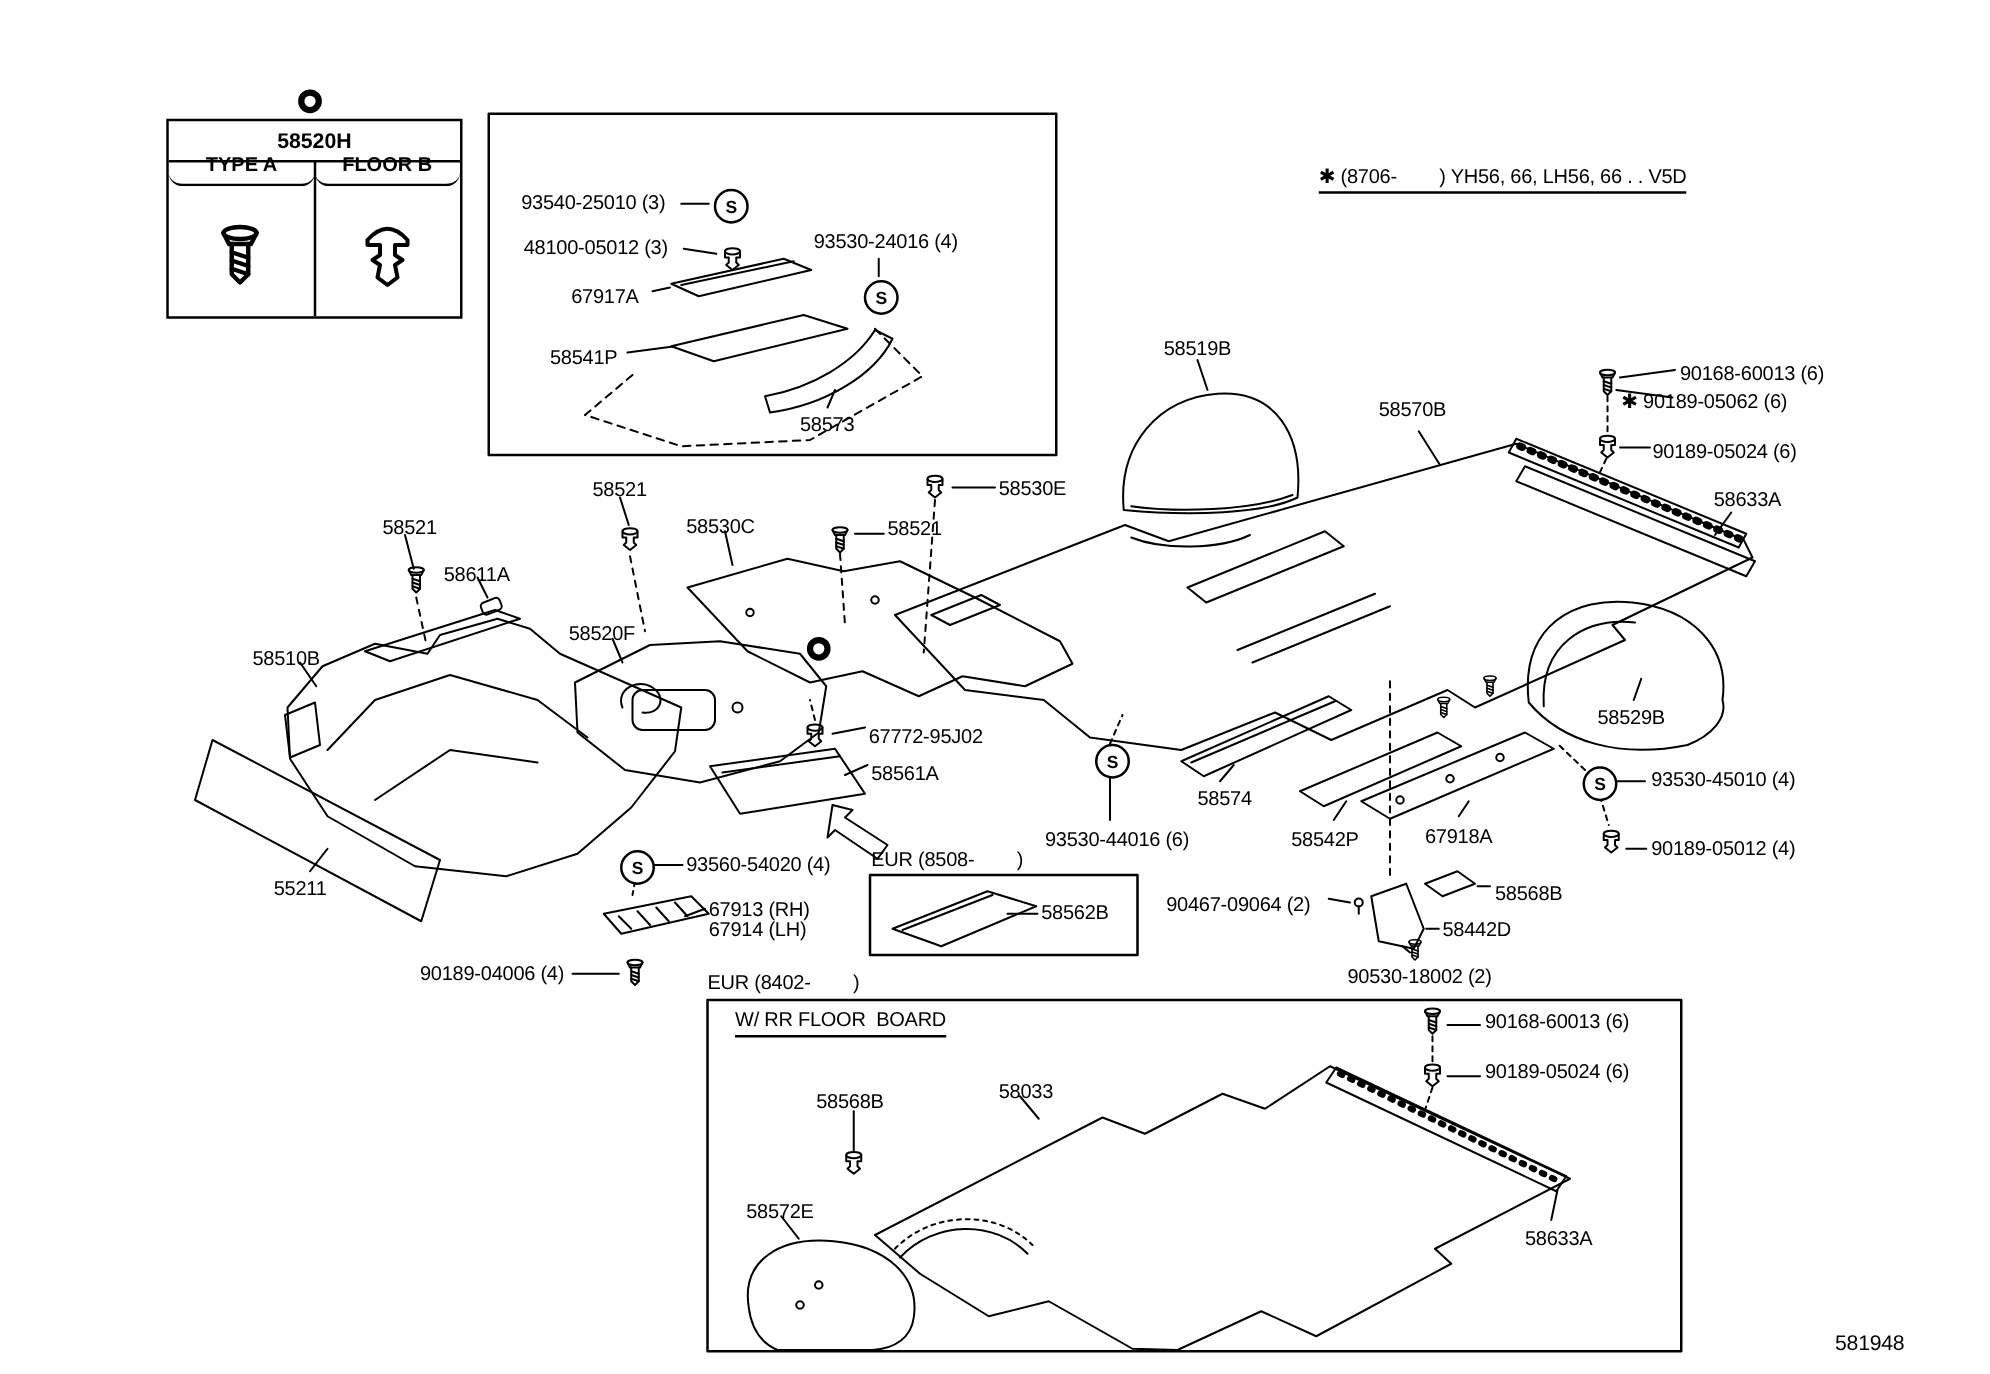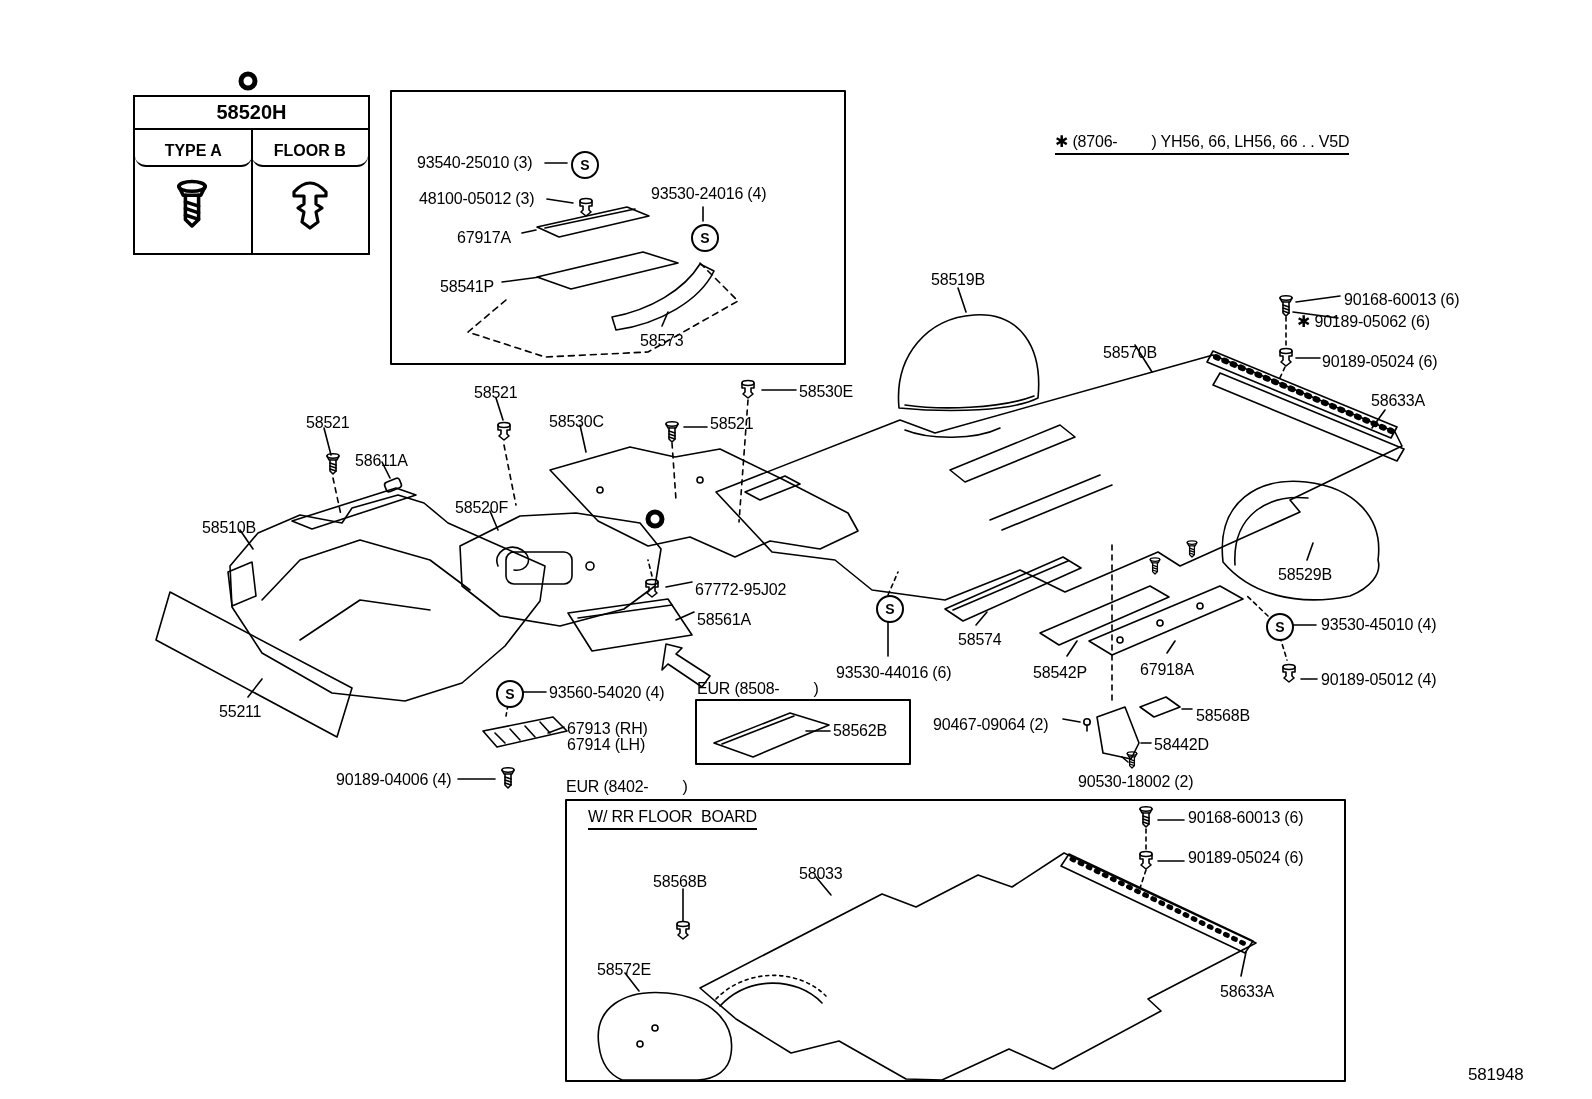--- a/index.html
+++ b/index.html
@@ -7,22 +7,22 @@
           font-family:"Liberation Sans",sans-serif;color:#000;}
   svg.art{position:absolute;left:0;top:0;pointer-events:none;}
   .lbl{position:absolute;white-space:pre;font-weight:400;font-size:16px;letter-spacing:-0.2px;line-height:18px;}
   .lbl.u{border-bottom:2px solid #000;padding-bottom:2px;}
   .lbl.big{font-size:17px;margin-left:13px;}
   .scircle{position:absolute;width:24px;height:24px;border:2px solid #000;border-radius:50%;
            display:flex;align-items:center;justify-content:center;
            font-weight:700;font-size:14px;background:#fff;}
   .legend{position:absolute;left:133px;top:95px;width:237px;height:160px;border:2px solid #000;box-sizing:border-box;}
   .legend .row-title{position:absolute;left:0;top:0;width:100%;height:31px;border-bottom:2px solid #000;
-                     display:flex;align-items:center;justify-content:center;font-weight:700;font-size:20px;}
-  .legend .cell-a,.legend .cell-b{position:absolute;top:40px;height:30px;width:50%;border-bottom:2px solid #000;
+                     display:flex;align-items:center;justify-content:center;font-weight:700;font-size:17px;}
+  .legend .cell-a,.legend .cell-b{position:absolute;top:22px;height:30px;width:50%;border-bottom:2px solid #000;
                      display:flex;align-items:center;justify-content:center;font-weight:700;font-size:16px;box-sizing:border-box;border-radius:11px;}
   .legend .cell-a{left:0;}
   .legend .cell-b{left:50%;}
   .legend .vdiv{position:absolute;left:50%;top:31px;bottom:0;width:2px;background:#000;margin-left:-1px;}
 </style>
 </head>
 <body>
 
 <div class="canvas">
 
@@ -223,21 +223,21 @@
   <div class="lbl u" style="left:1055px;top:133px">✱ (8706-        ) YH56, 66, LH56, 66 . . V5D</div>
 
   <div class="lbl" style="left:417px;top:154px">93540-25010 (3)</div>
   <div class="lbl" style="left:419px;top:190px">48100-05012 (3)</div>
   <div class="lbl" style="left:651px;top:185px">93530-24016 (4)</div>
   <div class="lbl" style="left:457px;top:229px">67917A</div>
   <div class="lbl" style="left:440px;top:278px">58541P</div>
   <div class="lbl" style="left:640px;top:332px">58573</div>
 
   <div class="lbl" style="left:931px;top:271px">58519B</div>
-  <div class="lbl" style="left:1103px;top:344px">58570B</div>
+  <div class="lbl" style="left:1103px;top:320px">58570B</div>
   <div class="lbl" style="left:1344px;top:291px">90168-60013 (6)</div>
   <div class="lbl" style="left:1297px;top:313px">✱ 90189-05062 (6)</div>
   <div class="lbl" style="left:1322px;top:353px">90189-05024 (6)</div>
   <div class="lbl" style="left:1371px;top:392px">58633A</div>
 
   <div class="lbl" style="left:799px;top:383px">58530E</div>
   <div class="lbl" style="left:474px;top:384px">58521</div>
   <div class="lbl" style="left:549px;top:413px">58530C</div>
   <div class="lbl" style="left:710px;top:415px">58521</div>
   <div class="lbl" style="left:306px;top:414px">58521</div>

